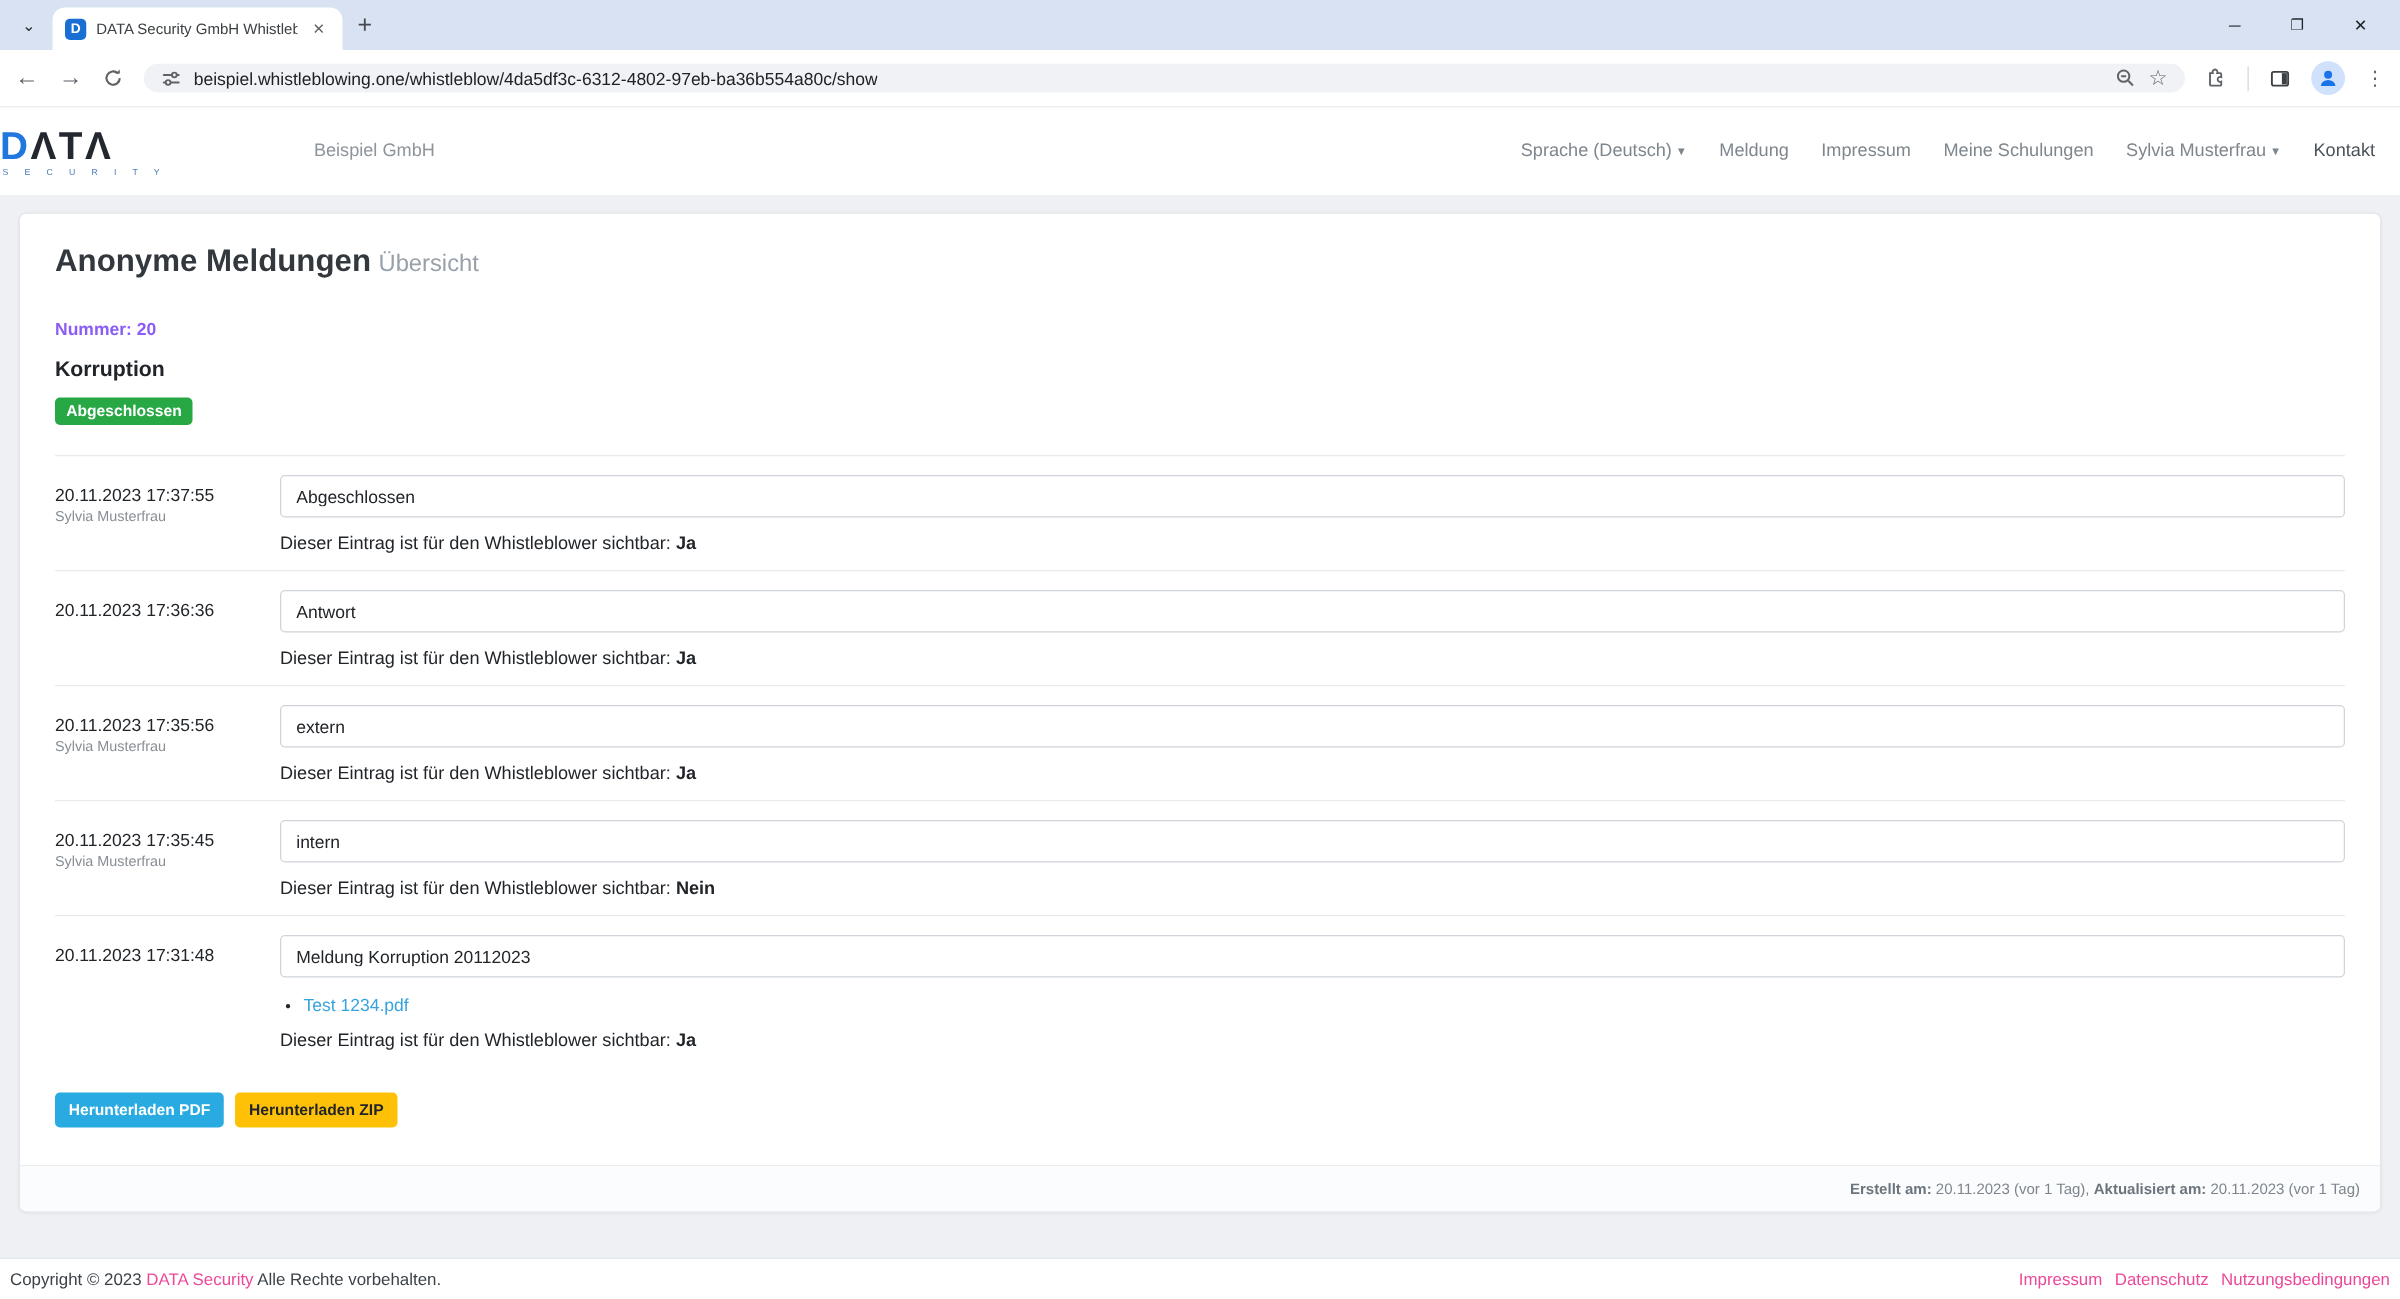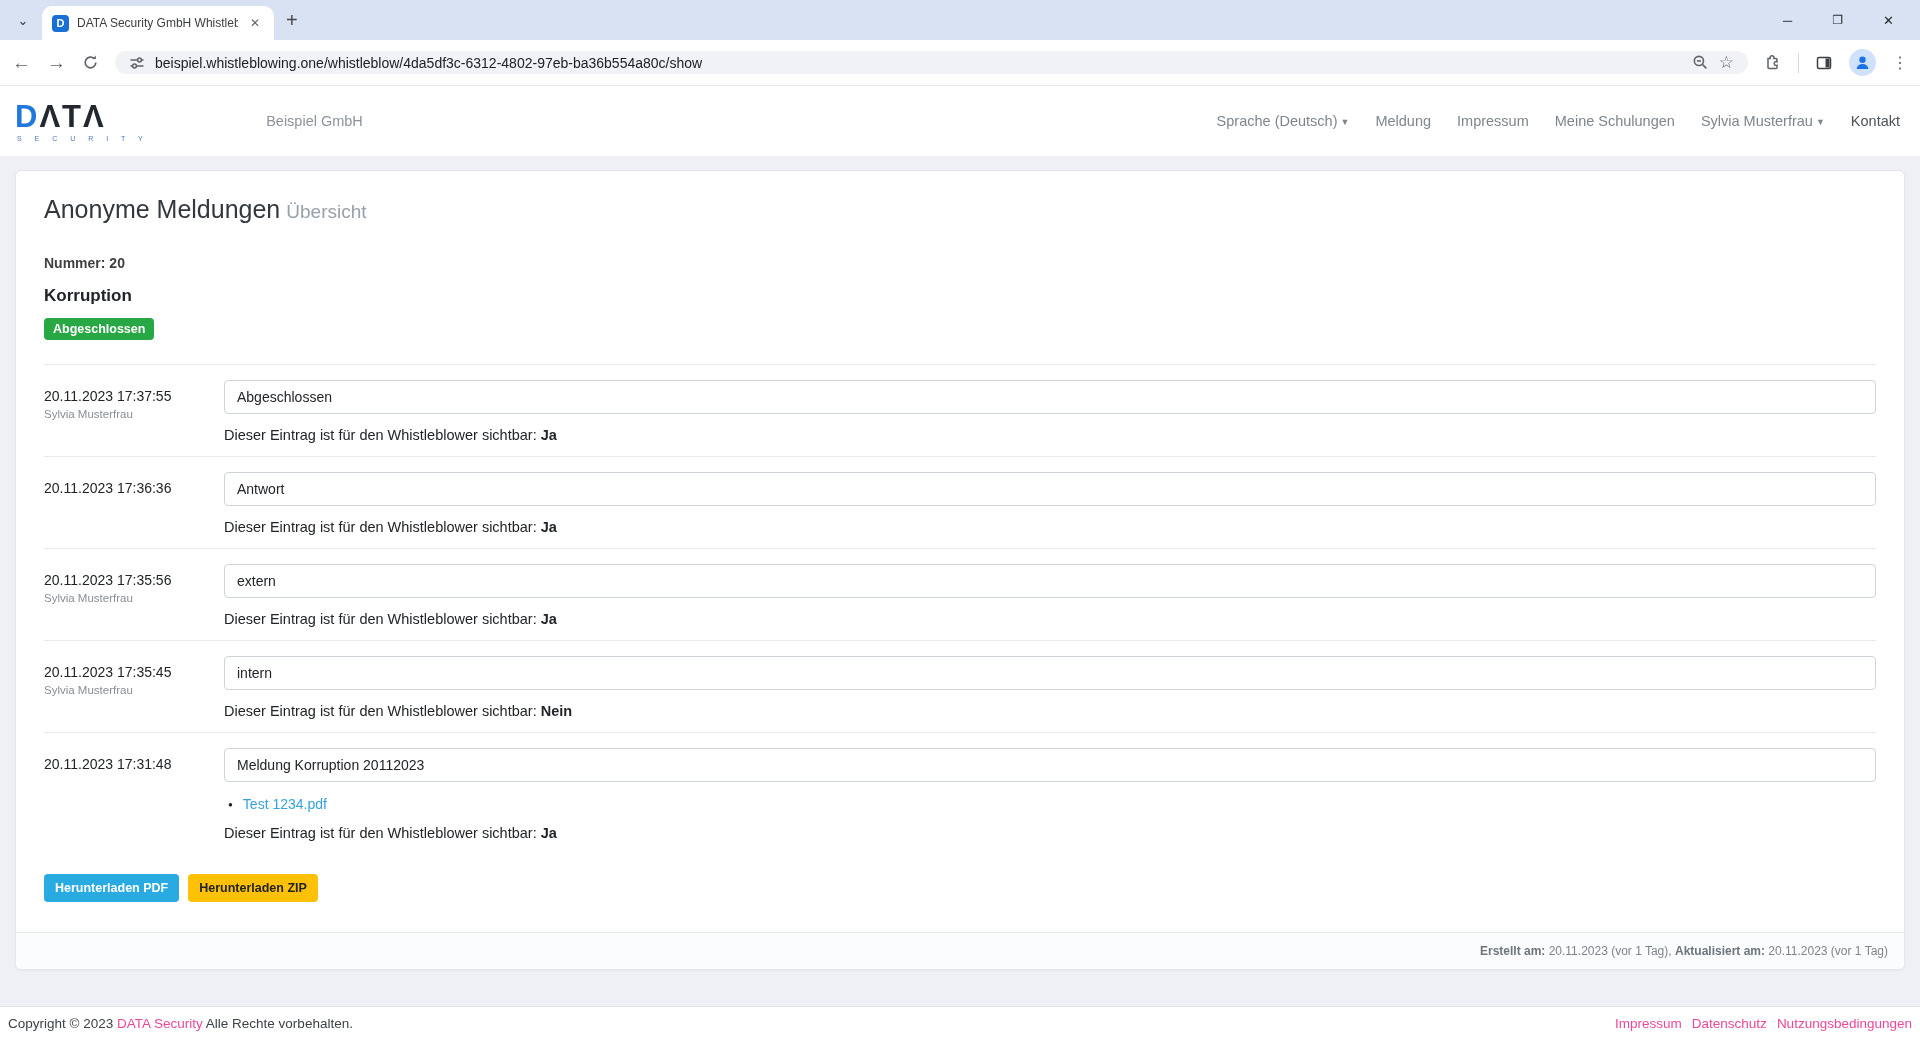--- a/index.html
+++ b/index.html
@@ -22,39 +22,39 @@
   .omnibox { flex:1; height:23px; background:#f0f2f5; border-radius:17px; display:flex; align-items:center; padding:0 14px; gap:10px; }
   .url-text { font-size:14px; color:#202124; white-space:nowrap; overflow:hidden; }
   .omni-spacer { flex:1; }
   .tool-icon { display:flex; align-items:center; justify-content:center; color:#5f6368; }
   .star { font-size:17px; color:#5f6368; }
   .divider-v { width:1px; height:20px; background:#d4d8dd; }
   .avatar { width:27px; height:27px; border-radius:50%; background:#cfe1fb; display:flex; align-items:center; justify-content:center; }
   .kebab { font-size:16px; color:#5f6368; letter-spacing:0; }
 
   
-  .site-header { height:70px; background:#ffffff; display:flex; align-items:center; padding:0 20px 0 15px; flex:0 0 auto;justify-content:space-between; }
+  .site-header { height:70px; background:#ffffff; display:flex; align-items:center; padding:0 20px 0 0; flex:0 0 auto;justify-content:space-between; }
   .logo { display:flex; flex-direction:column; line-height:1; margin-right:118px; }
   .logo-main { font-size:31px; font-weight:600; letter-spacing:2px; color:#23272f; }
   .logo-main .logo-d { color:#2077dd; }
   .logo-sub { font-size:7px; letter-spacing:5.5px; color:#4d79b8; margin-top:3px; padding-left:2px; }
   .company { font-size:14.5px; color:#8d949b; }
   .main-nav { margin-left:auto; display:flex; align-items:center; gap:26px; }
   .nav-item { font-size:14.5px; color:#7e868d; white-space:nowrap; }
   .nav-item.dark { color:#4b5359; }
   .caret { font-size:9px; color:#7e868d; margin-left:3px; vertical-align:middle; }
 
   
   .content { flex:1; background:#eef0f3; padding:14px 15px 0; overflow:hidden; }
   .card { background:#ffffff; border:1px solid #e3e7eb; border-radius:6px; box-shadow:0 1px 2px rgba(0,0,0,.04); }
   .card-body { padding:24px 28px 0; }
-  .page-title { font-size:25px; font-weight:normal; color:#32383e; }
+  .page-title { font-size:25px; font-weight:bold; color:#32383e; }
   .page-subtitle { font-size:19px; font-weight:normal; color:#98a1a9; margin-left:6px; }
   .meta { margin-top:28px; }
-  .meta-line { font-size:14px; font-weight:bold; color:#404040; line-height:1.6; }
+  .meta-line { font-size:14px; font-weight:bold; color:#8b5cf6; line-height:1.6; }
   .category { font-size:17px; font-weight:bold; color:#212529; margin-top:12px; }
   .status-badge { display:inline-block; margin-top:12px; background:#28a745; color:#fff; font-size:12.5px; font-weight:bold; padding:4px 9px; border-radius:4px; }
   .hr { border-top:1px solid #e8ebee; margin-top:24px; }
 
   .entry { display:flex; padding:15px 0 13px; border-bottom:1px solid #e8ebee; }
   .entry:last-child { border-bottom:none; }
   .entry-meta { flex:0 0 180px; padding-top:8px; }
   .entry-date { font-size:14px; color:#212529; }
   .entry-author { font-size:11.5px; color:#878e95; margin-top:4px; }
   .entry-body { flex:1; }

